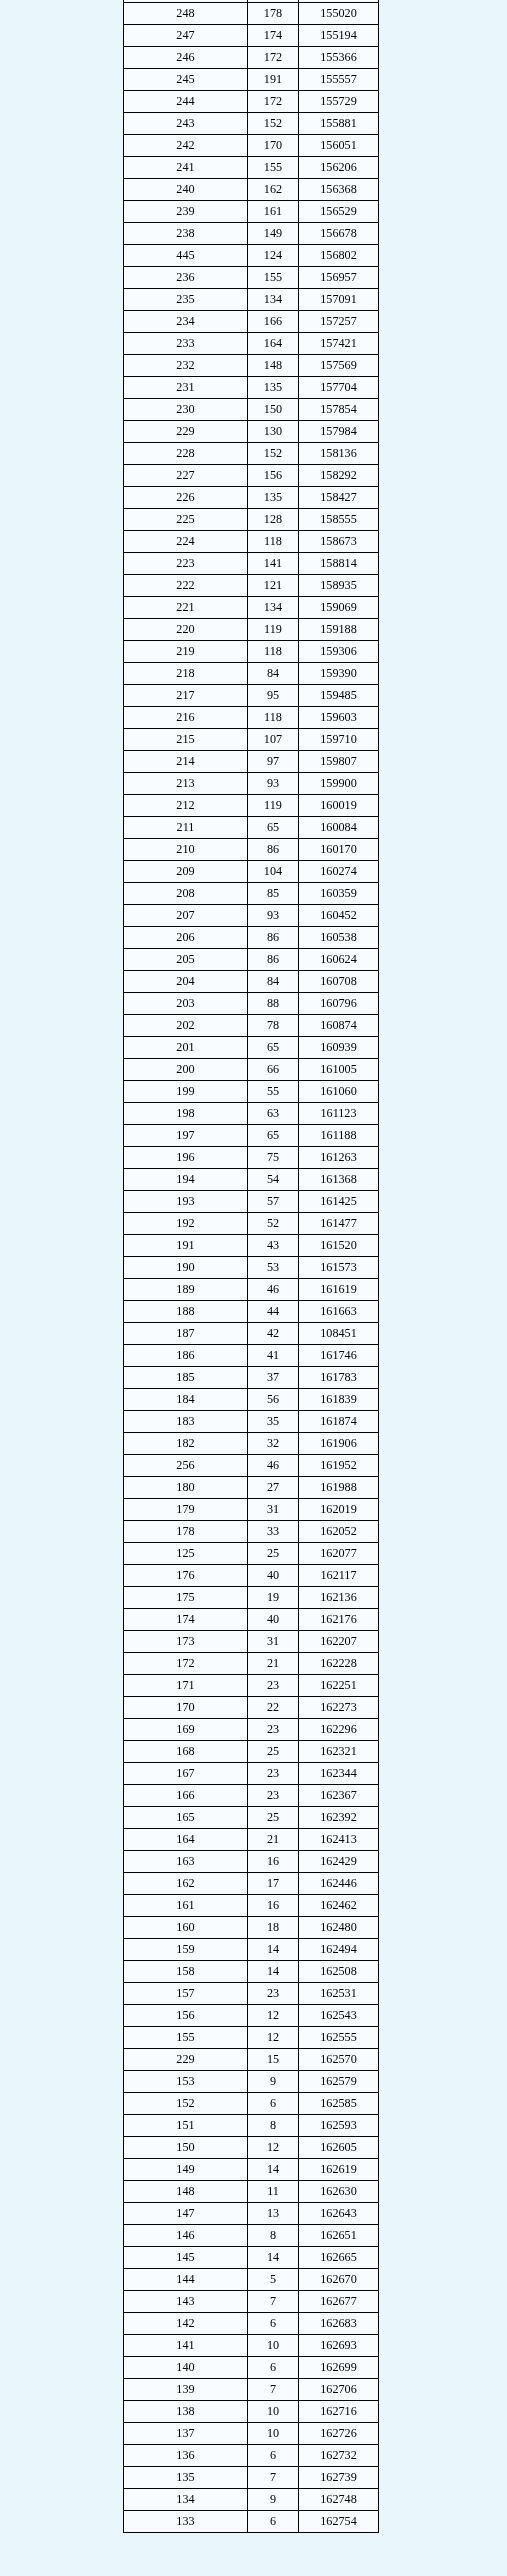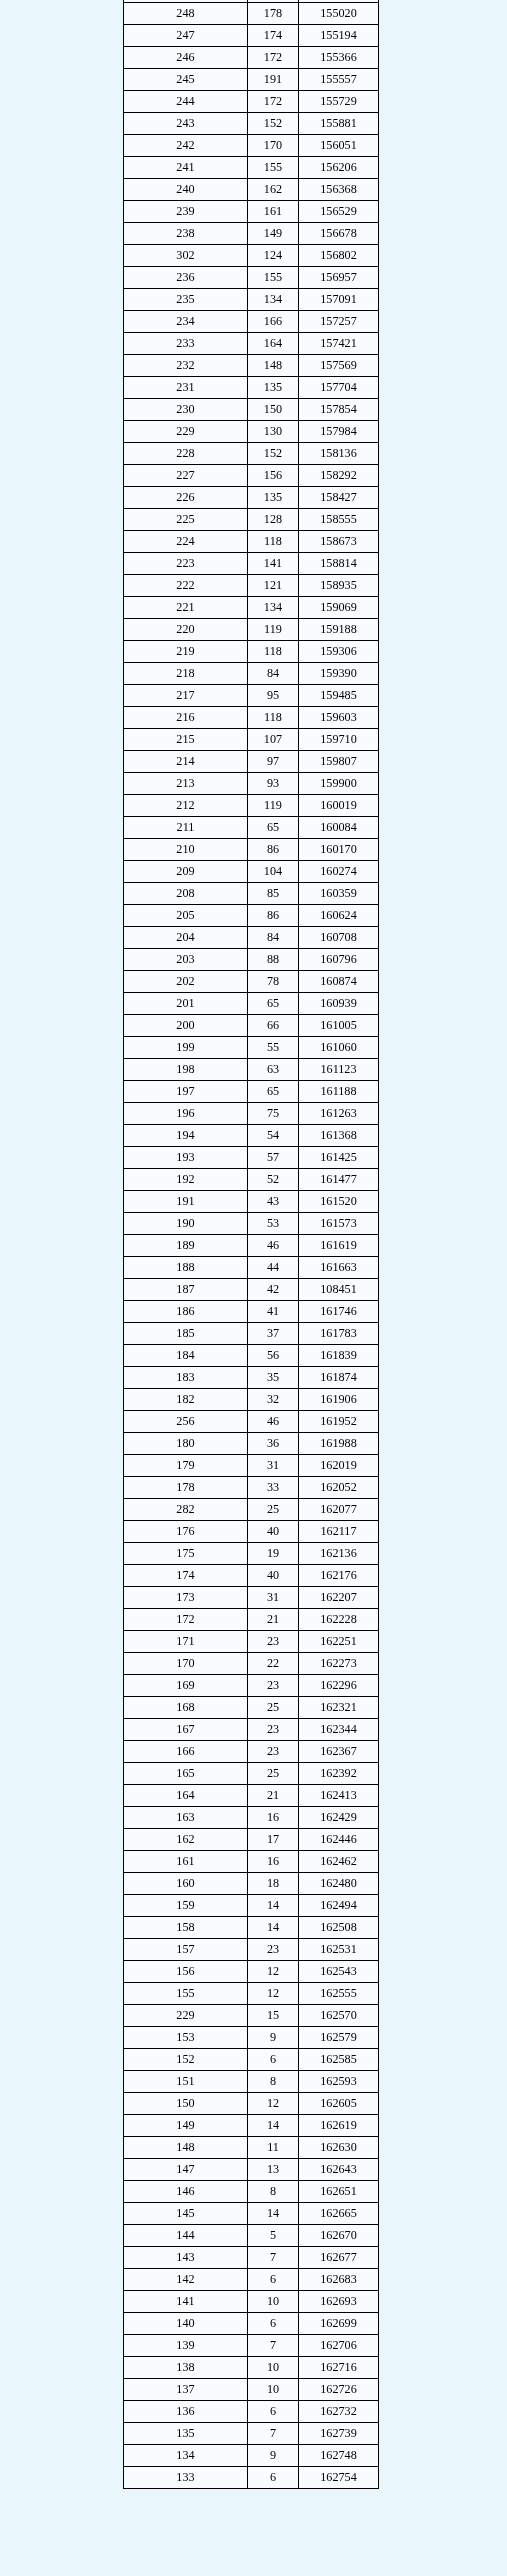--- a/index.html
+++ b/index.html
@@ -117,21 +117,21 @@
     <td class="col-cum">156529</td>
   </tr>
 
   <tr>
     <td class="col-score">238</td>
     <td class="col-count">149</td>
     <td class="col-cum">156678</td>
   </tr>
 
   <tr>
-    <td class="col-score">302</td>
+    <td class="col-score">445</td>
     <td class="col-count">124</td>
     <td class="col-cum">156802</td>
   </tr>
 
   <tr>
     <td class="col-score">236</td>
     <td class="col-count">155</td>
     <td class="col-cum">156957</td>
   </tr>
 
@@ -296,21 +296,31 @@
     <td class="col-count">104</td>
     <td class="col-cum">160274</td>
   </tr>
 
   <tr>
     <td class="col-score">208</td>
     <td class="col-count">85</td>
     <td class="col-cum">160359</td>
   </tr>
 
-
+  <tr>
+    <td class="col-score">207</td>
+    <td class="col-count">93</td>
+    <td class="col-cum">160452</td>
+  </tr>
+
+  <tr>
+    <td class="col-score">206</td>
+    <td class="col-count">86</td>
+    <td class="col-cum">160538</td>
+  </tr>
 
   <tr>
     <td class="col-score">205</td>
     <td class="col-count">86</td>
     <td class="col-cum">160624</td>
   </tr>
 
   <tr>
     <td class="col-score">204</td>
     <td class="col-count">84</td>
@@ -445,38 +455,38 @@
   </tr>
 
   <tr>
     <td class="col-score">256</td>
     <td class="col-count">46</td>
     <td class="col-cum">161952</td>
   </tr>
 
   <tr>
     <td class="col-score">180</td>
-    <td class="col-count">36</td>
+    <td class="col-count">27</td>
     <td class="col-cum">161988</td>
   </tr>
 
   <tr>
     <td class="col-score">179</td>
     <td class="col-count">31</td>
     <td class="col-cum">162019</td>
   </tr>
 
   <tr>
     <td class="col-score">178</td>
     <td class="col-count">33</td>
     <td class="col-cum">162052</td>
   </tr>
 
   <tr>
-    <td class="col-score">282</td>
+    <td class="col-score">125</td>
     <td class="col-count">25</td>
     <td class="col-cum">162077</td>
   </tr>
 
   <tr>
     <td class="col-score">176</td>
     <td class="col-count">40</td>
     <td class="col-cum">162117</td>
   </tr>
 

